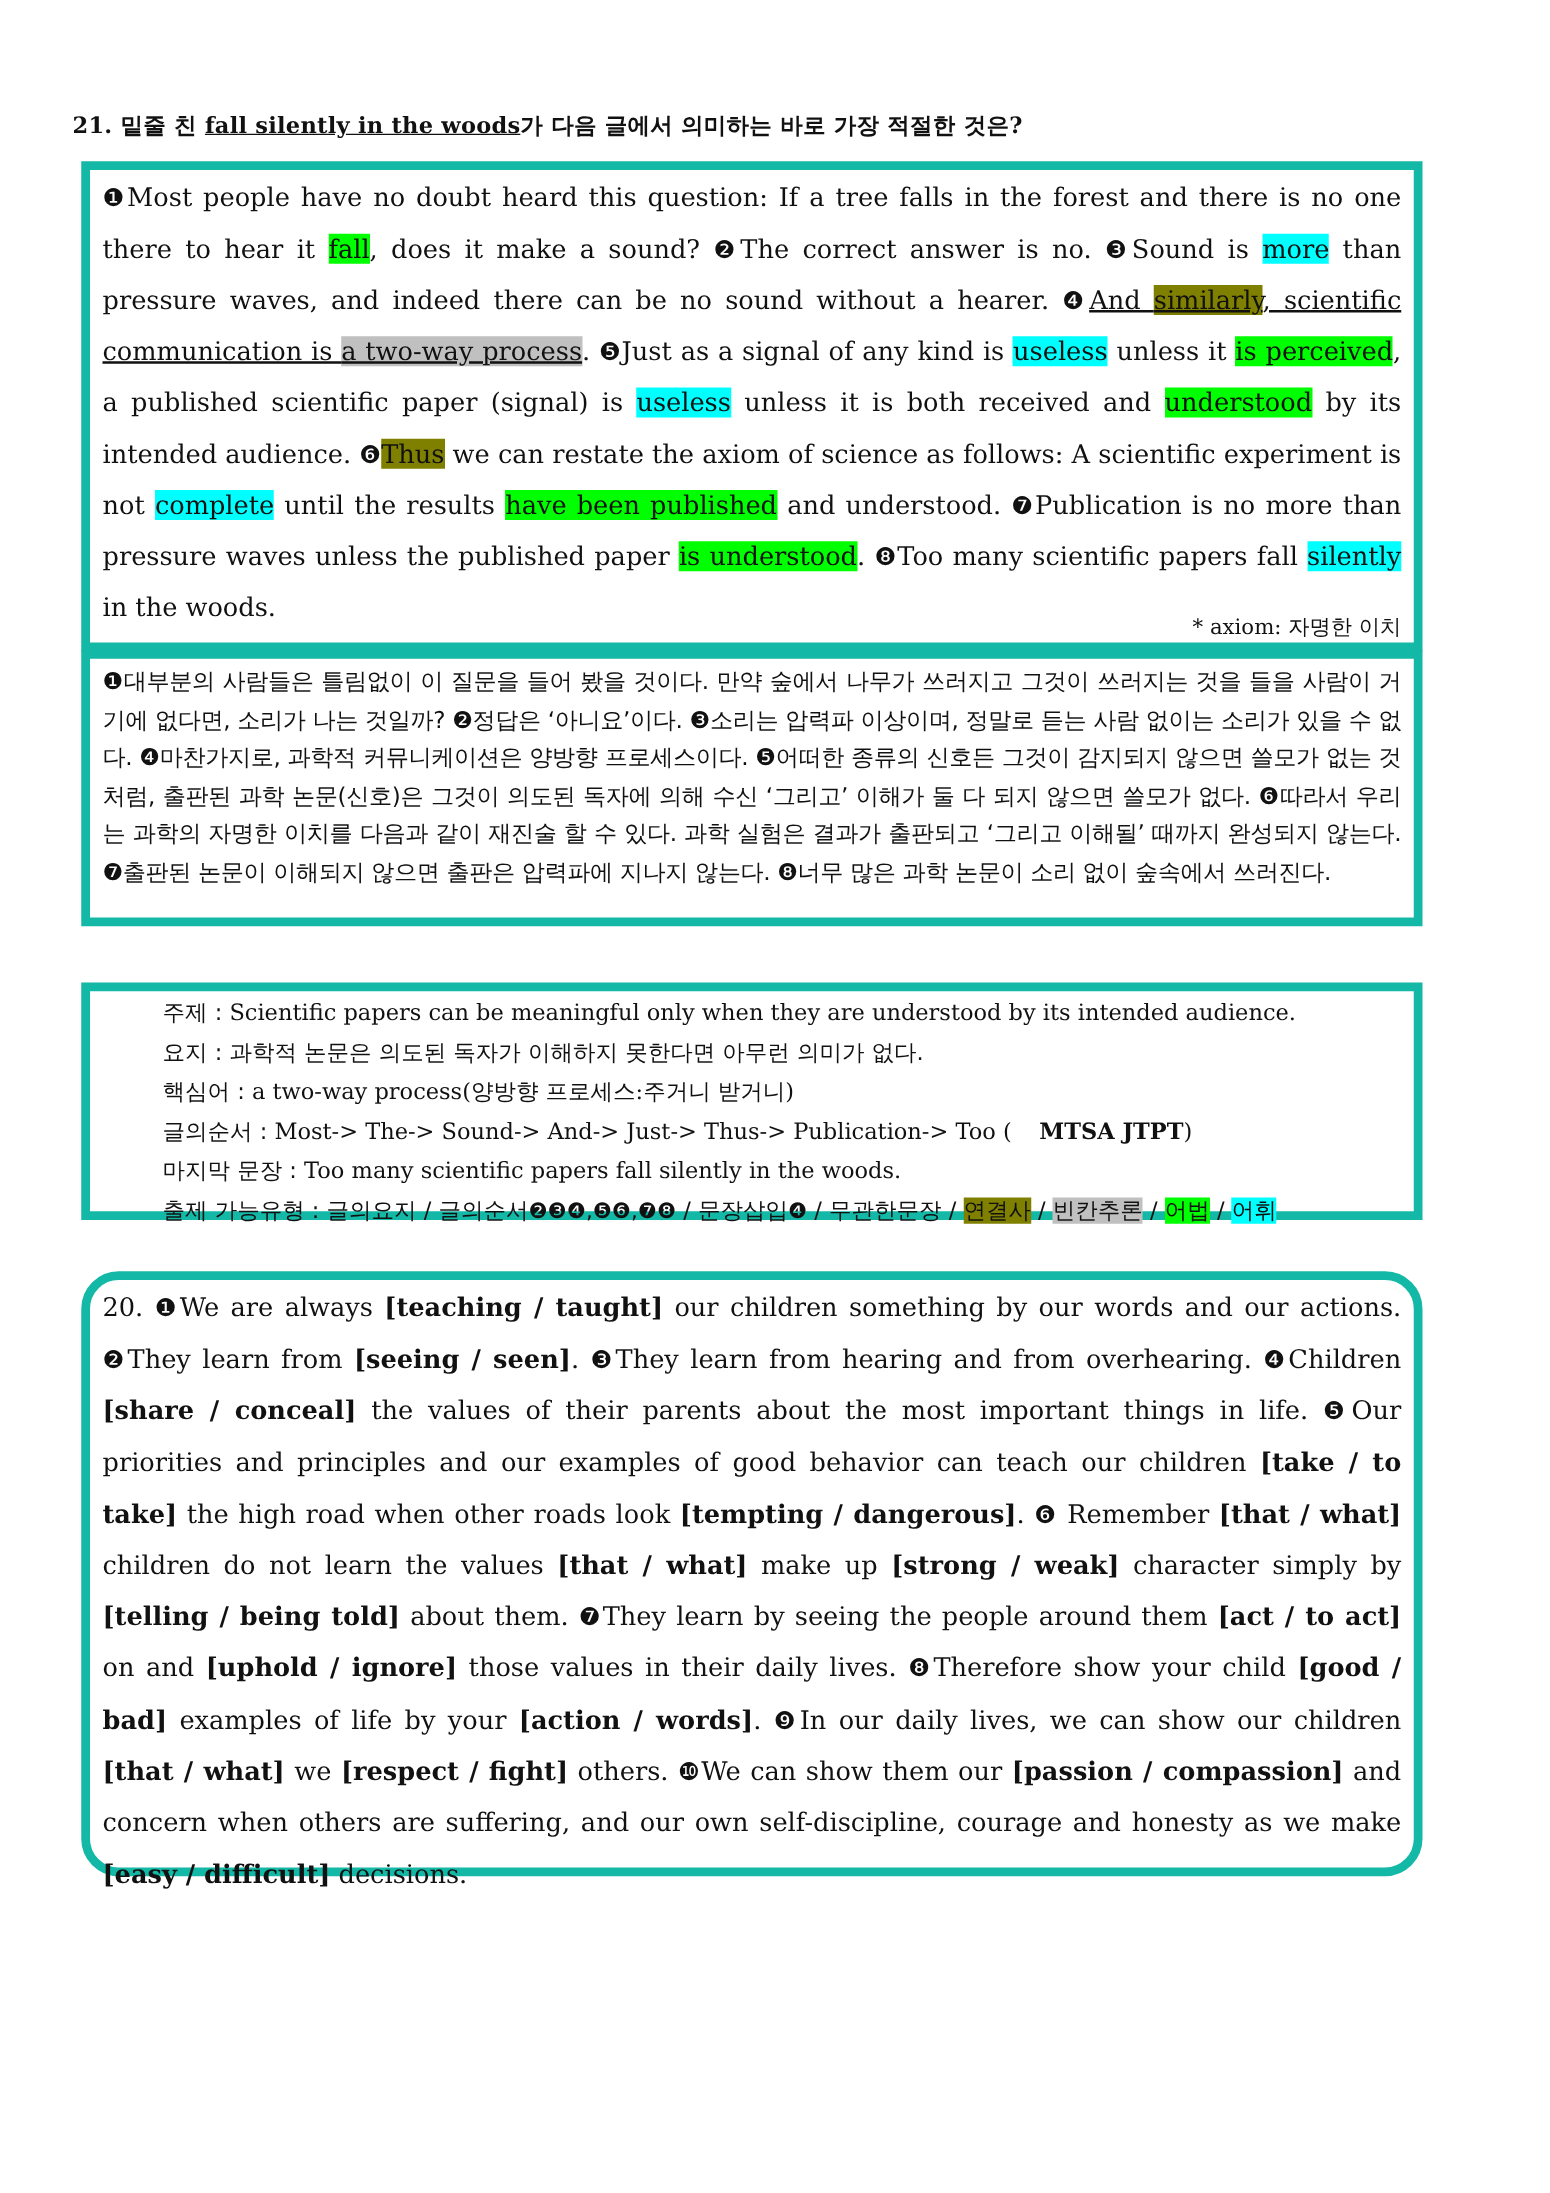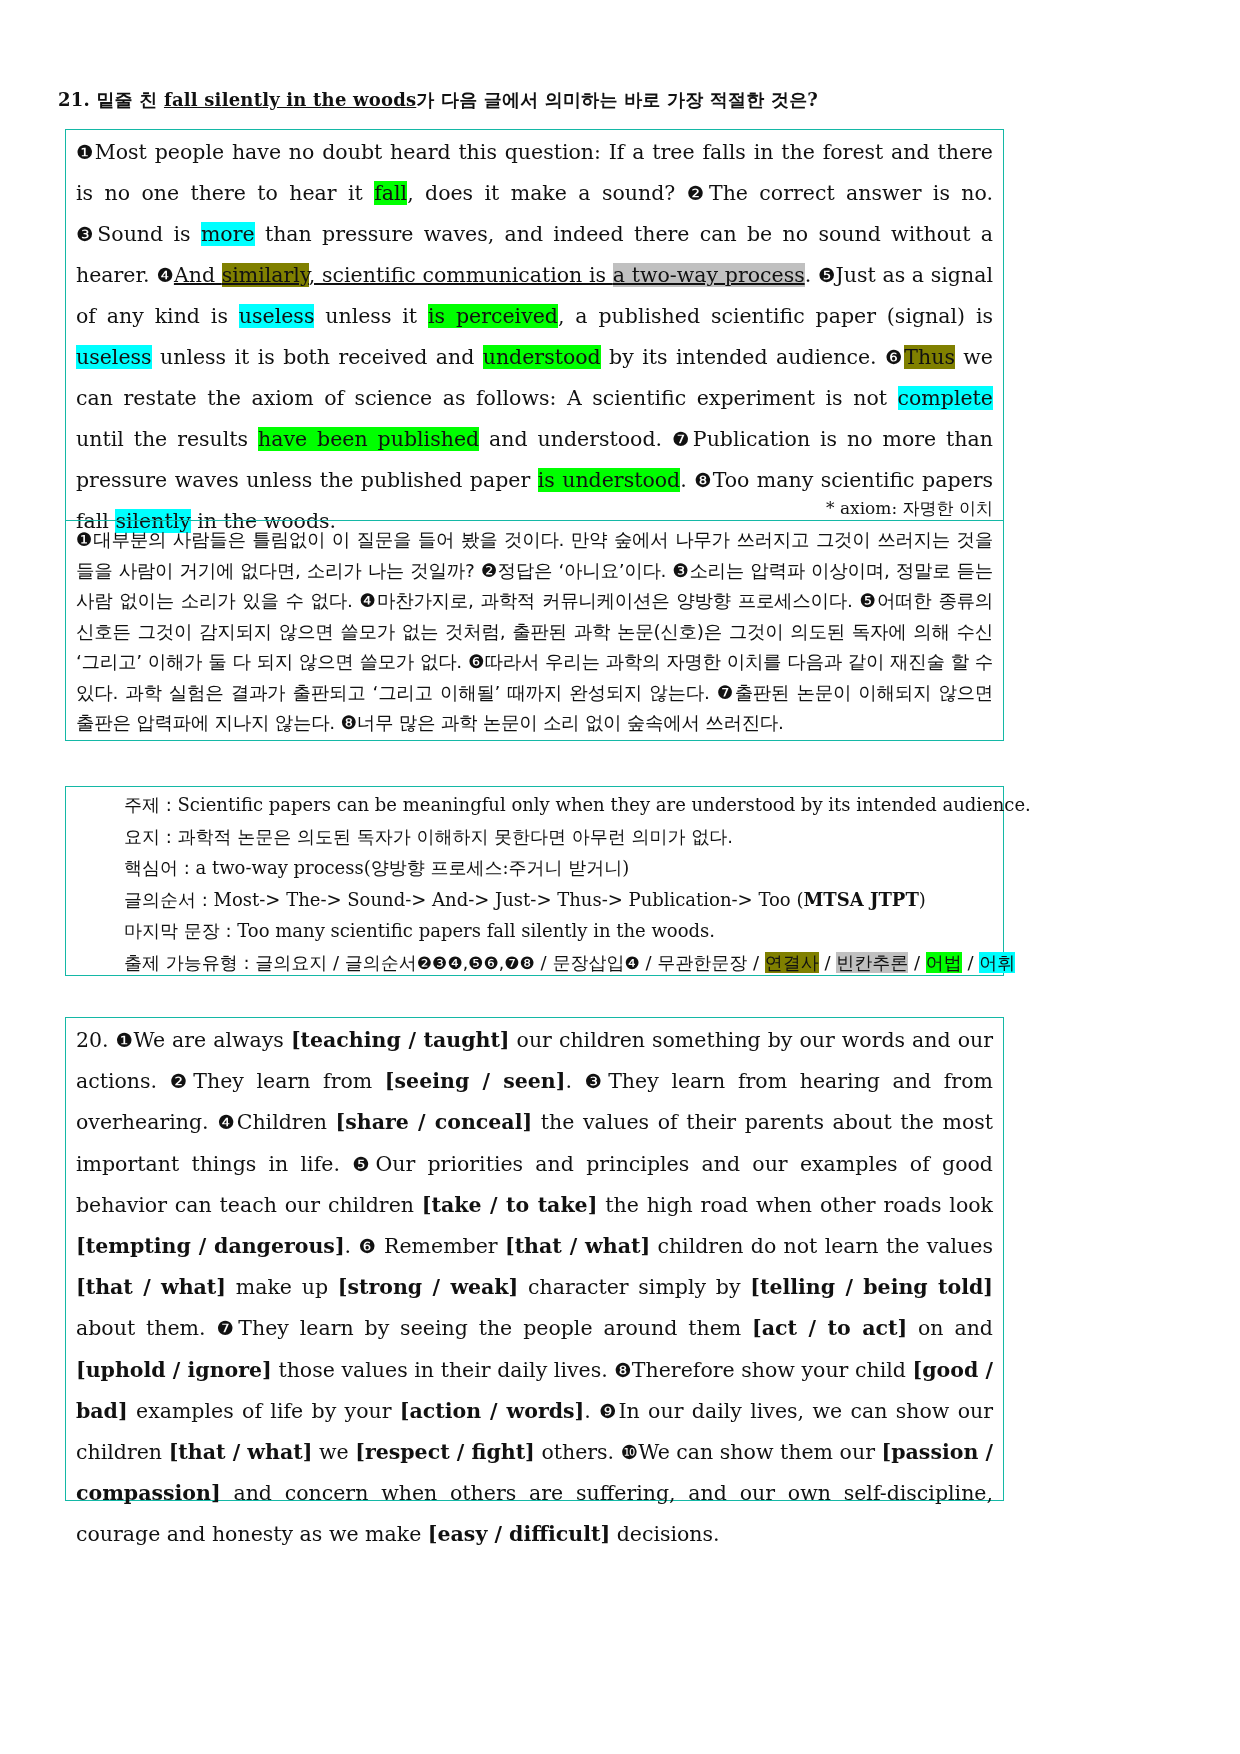--- a/index.html
+++ b/index.html
@@ -1,38 +1,38 @@
 <!DOCTYPE html>
 <html><head>
   <meta charset="utf-8">
   <style>
     html, body { margin: 0; padding: 0; background: #ffffff; }
     body { width: 1240px; height: 1754px; position: relative; overflow: hidden;
            font-family: "DejaVu Serif", "Liberation Serif", serif; color: #111; }
     .q-title { position: absolute; left: 58px; top: 88px; font-size: 18px; letter-spacing: 0.2px; font-weight: bold; }
     .q-title .ul { text-decoration: underline; }
-    .box { position: absolute; left: 65px; width: 939px; border: 1px solid #14b8a6; box-sizing: border-box; }
+    .box { position: absolute; left: 65px; width: 1073px; border: 7px solid #14b8a6; box-sizing: border-box; }
     .passage { top: 129px; height: 392px; padding: 2px 10px 0 10px; }
     .passage p { margin: 0; font-size: 20.5px; line-height: 41px; text-align: justify; text-align-last: left; }
     .axiom { position: absolute; right: 10px; bottom: 0px; font-size: 17px; line-height: 24px; margin-top: 46px; }
     .trans { top: 520px; height: 221px; padding: 4px 10px 16px 10px; }
     .trans p { margin: 0; font-size: 18.5px; line-height: 30.5px; text-align: justify; text-align-last: left; font-family: "DejaVu Sans", sans-serif; letter-spacing: -0.3px; }
     .summary { top: 786px; height: 190px; padding: 2px 10px 0 10px; font-size: 18px; }
     .summary .row { line-height: 31.5px; white-space: nowrap; font-family: "DejaVu Serif", serif; }
     .summary .ko { font-family: "DejaVu Sans", sans-serif; margin-left: 48px; }
-    .q20 { top: 1017px; height: 484px; padding: 2px 10px 0 10px; }
+    .q20 { top: 1017px; height: 484px; padding: 2px 10px 0 10px; border-radius: 30px; }
     .q20 p { margin: 0; font-size: 20.5px; line-height: 41.2px; text-align: justify; text-align-last: left; }
     .q20 b { font-weight: bold; }
     .hl-green { background: #00ff00; }
     .hl-cyan { background: #00ffff; }
     .hl-olive { background: #808000; }
     .hl-gray { background: #c0c0c0; }
     .und { text-decoration: underline; text-decoration-thickness: 2px; }
     .circ { font-family: "DejaVu Sans", sans-serif; font-size: 0.95em; text-align: right; }
-    .bold { font-weight: bold; }
+    .bold { font-weight: bold; margin-left: 22px; }
   </style>
 </head>
 <body>
 
 <div class="q-title">
   <span>21.</span>
   <span>밑줄 친 </span><span class="ul">fall silently in the woods</span><span>가 다음 글에서 의미하는 바로 가장 적절한 것은?</span>
 </div>
 
 <div class="box passage">

